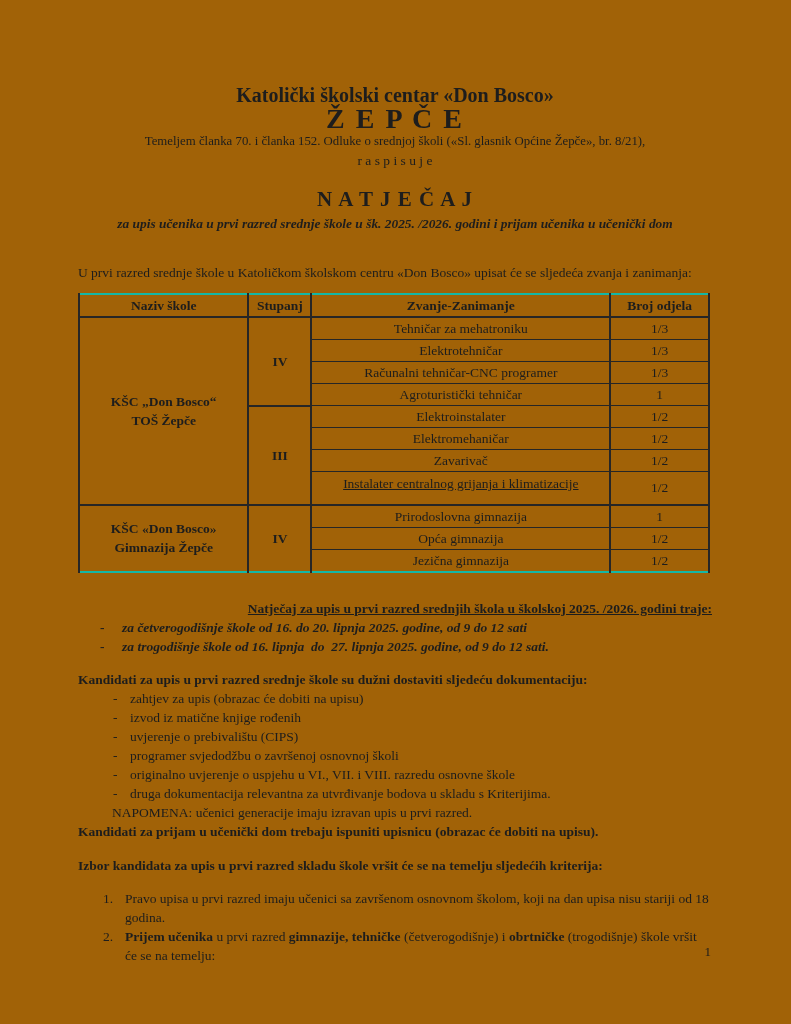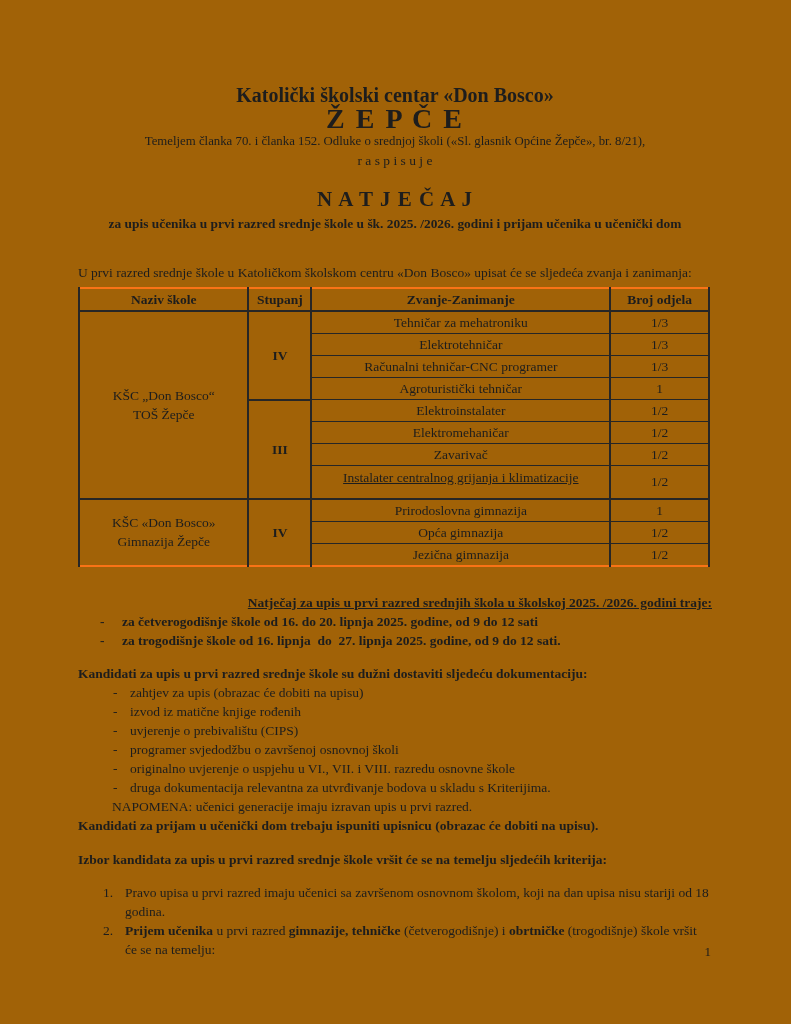--- a/index.html
+++ b/index.html
@@ -17,49 +17,49 @@
   .content {
     position: absolute;
     left: 78px;
     top: 84px;
     width: 634px;
     font-size: 13.5px;
     line-height: 19px;
   }
   .center { text-align: center; }
   .bold { font-weight: bold; }
-  .pre { white-space: pre-wrap; }
+  .pre { white-space: pre-wrap; font-style: italic; }
 
   .doc-title { font-size: 20px; font-weight: bold; line-height: 23px; }
   .city-line { font-size: 28px; font-weight: bold; line-height: 23px; letter-spacing: 2px; }
   .legal-line { font-size: 12.8px; line-height: 17px; margin-top: 3px; white-space: nowrap; }
   .announce-line { font-size: 13.5px; line-height: 17px; margin-top: 2px; }
   .notice-title { font-size: 21px; font-weight: bold; line-height: 26px; margin-top: 17px; letter-spacing: 1px; }
   .notice-subtitle { font-size: 13.4px; font-weight: bold; line-height: 18px; margin-top: 3px; white-space: nowrap; }
 
   .intro { margin-top: 30px; }
 
   table.enroll {
-    margin-top: 5px;
+    margin-top: 11px;
     width: 632px;
     border-collapse: collapse;
-    border: 2px solid #f97316;
+    border: 2px solid #14b8a6;
     font-size: 13.5px;
   }
   table.enroll th, table.enroll td {
     border: 1px solid #262626;
     border-left-width: 2px;
     border-right-width: 2px;
     text-align: center;
     vertical-align: middle;
     padding: 1px 4px;
     height: 20px;
   }
   table.enroll th { border-bottom-width: 2px; font-weight: bold; height: 21px; }
-  table.enroll .school-cell { font-weight: normal; }
+  table.enroll .school-cell { font-weight: bold; }
   table.enroll .level-cell { font-weight: bold; }
   table.enroll tr.group-start td { border-top-width: 2px; }
   table.enroll tr.tall { height: 33px; }
   table.enroll tr.tall td.zvanje-cell { vertical-align: top; padding-top: 2px; text-decoration: underline; }
 
   .section-duration { margin-top: 26px; }
   .underline-bold { font-weight: bold; text-decoration: underline; text-align: right; }
   .li { display: flex; }
   .li .marker { flex: 0 0 auto; }
   .duration-list .li { margin-left: 22px; }
@@ -209,21 +209,21 @@
         <div class="li">
           <span class="marker">-</span>
           <span>druga dokumentacija relevantna za utvrđivanje bodova u skladu s Kriterijima.</span>
         </div>
       </div>
       <div class="note-line">NAPOMENA: učenici generacije imaju izravan upis u prvi razred.</div>
       <div class="dorm-line">Kandidati za prijam u učenički dom trebaju ispuniti upisnicu (obrazac će dobiti na upisu).</div>
     </div>
 
     <div class="section-criteria">
-      <div class="bold">Izbor kandidata za upis u prvi razred srednje škole vršit će se na temelju sljedećih kriterija:</div>
+      <div class="bold">Izbor kandidata za upis u prvi razred skladu škole vršit će se na temelju sljedećih kriterija:</div>
       <div class="numbered-list">
         <div class="li">
           <span class="marker">1.</span>
           <span>Pravo upisa u prvi razred imaju učenici sa završenom osnovnom školom, koji na dan upisa nisu stariji od 18 godina.</span>
         </div>
         <div class="li">
           <span class="marker">2.</span>
           <span><span class="bold">Prijem učenika</span><span> u prvi razred </span><span class="bold">gimnazije, tehničke</span><span> (četverogodišnje) i </span><span class="bold">obrtničke</span><span> (trogodišnje) škole vršit će se na temelju:</span></span>
         </div>
       </div>

